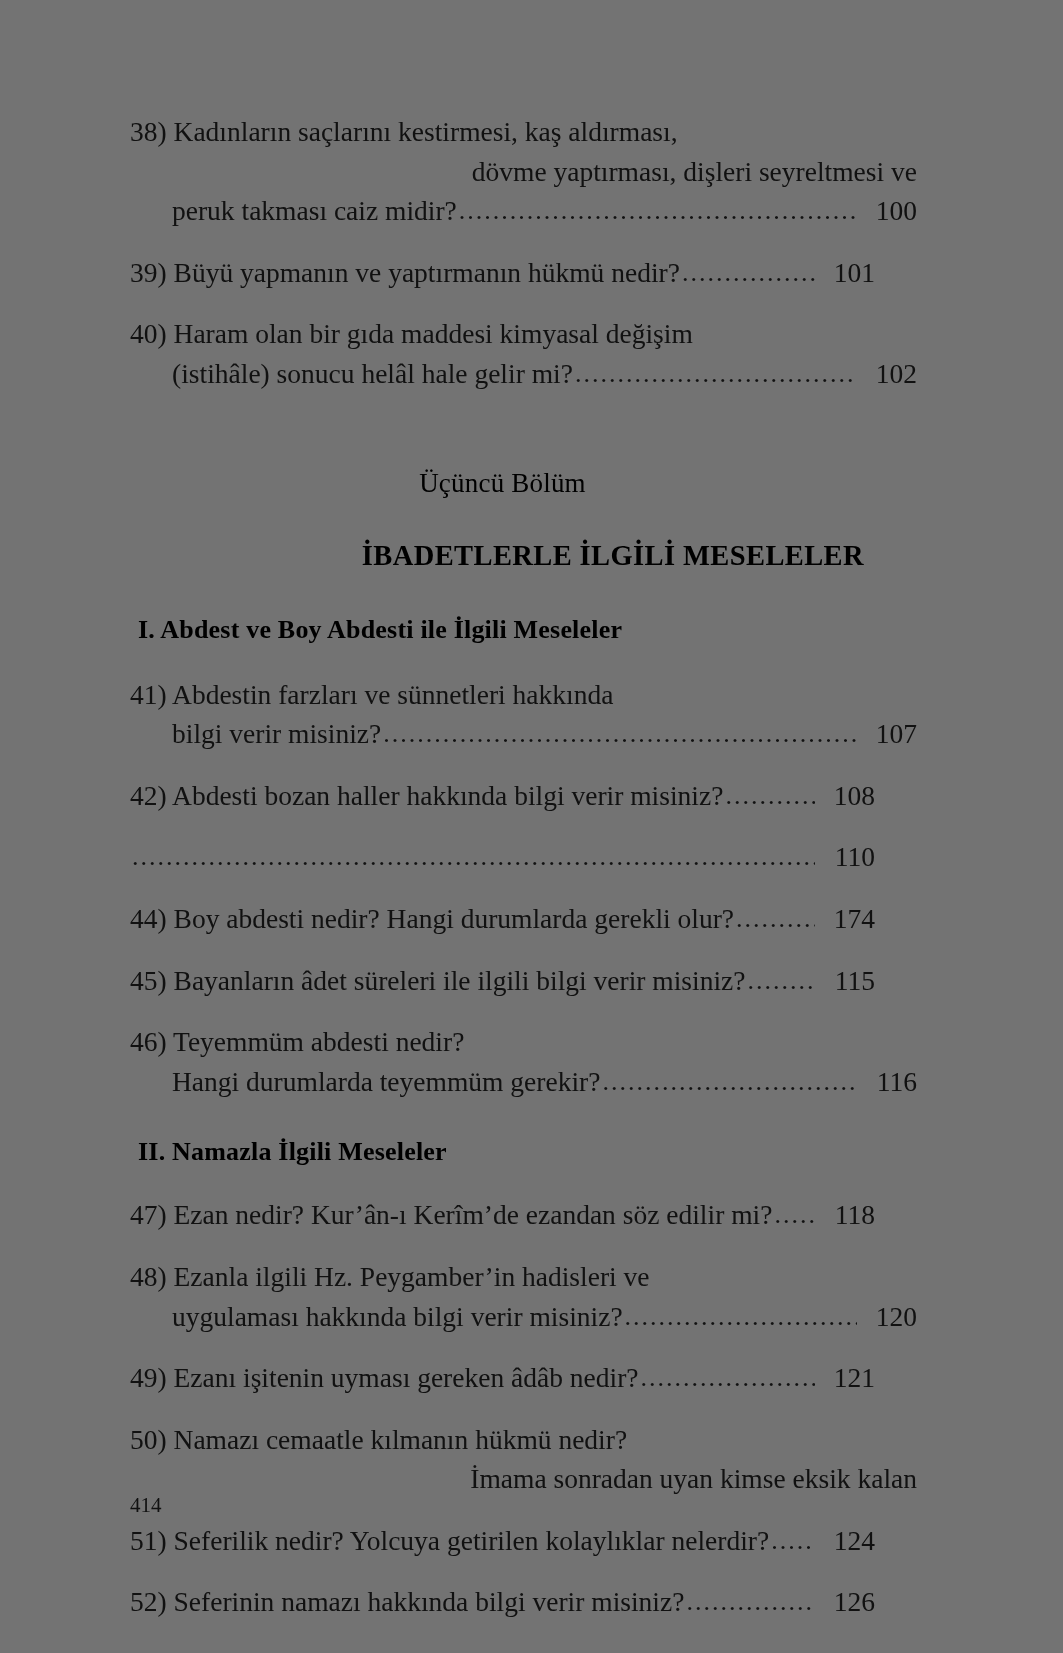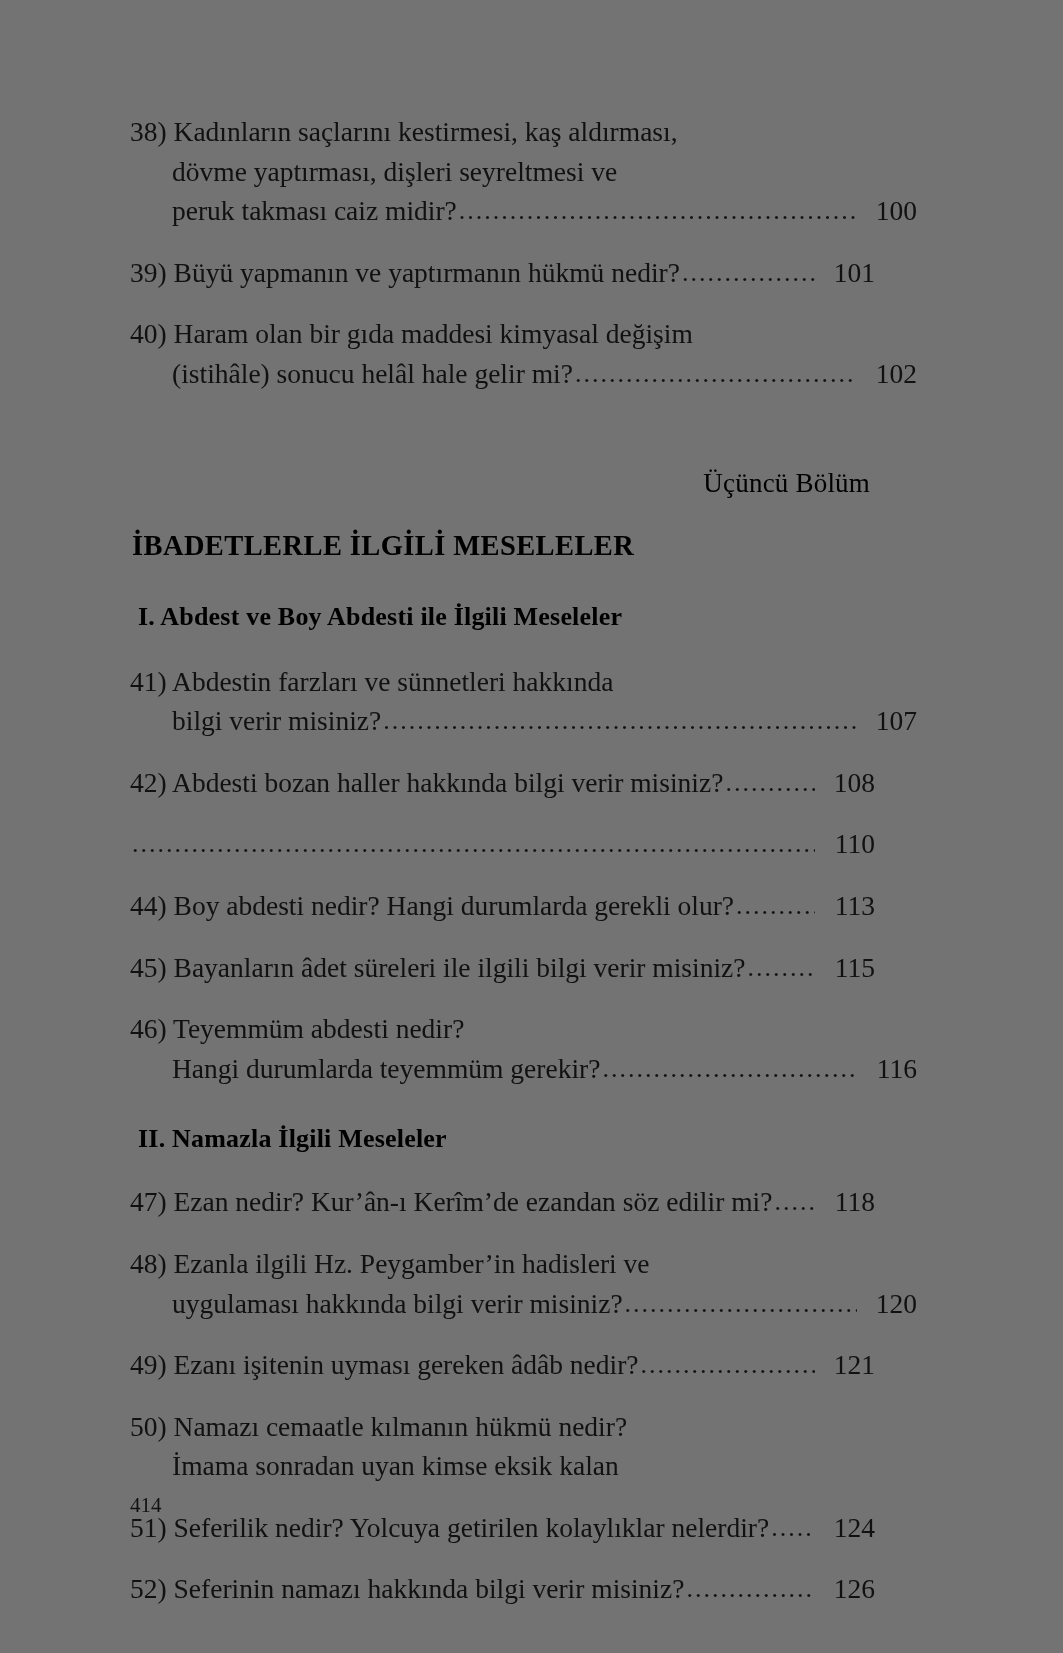--- a/index.html
+++ b/index.html
@@ -34,20 +34,21 @@
     color: #111111;
   }
   .toc-entry .line {
     display: flex;
     align-items: baseline;
     width: 100%;
     white-space: nowrap;
   }
   .toc-entry .line.cont {
     padding-left: 42px;
+    justify-content: flex-end;
   }
   .toc-entry .txt {
     flex: 0 0 auto;
   }
   .toc-entry .leader {
     flex: 1 1 auto;
     overflow: hidden;
     white-space: nowrap;
     margin: 0 2px 0 2px;
     position: relative;
@@ -61,31 +62,31 @@
   }
   .toc-entry .pg {
     flex: 0 0 auto;
     text-align: right;
     min-width: 58px;
     font-size: 27.5px;
   }
 
   
   .chapter-label {
-    text-align: right;
+    text-align: center;
     font-size: 27px;
-    margin: 5px;
+    margin: 15px;
     padding-top: 52px;
     letter-spacing: 0.2px;
   }
   .chapter-title {
-    text-align: left;
+    text-align: right;
     font-weight: bold;
     font-size: 28.5px;
-    margin: 2px;
+    margin: 11px;
     padding-top: 26px;
     letter-spacing: 0.4px;
   }
   .section-title {
     font-weight: bold;
     font-size: 26px;
     margin: 8px;
     padding-top: 32px;
     padding-bottom: 22px;
     letter-spacing: 0.2px;
@@ -169,21 +170,21 @@
         <div class="toc-entry">
           <div class="line">
             <span class="leader"></span>
             <span class="pg">110</span>
           </div>
         </div>
         <div class="toc-entry">
           <div class="line">
             <span class="txt">44) Boy abdesti nedir? Hangi durumlarda gerekli olur?</span>
             <span class="leader"></span>
-            <span class="pg">113</span>
+            <span class="pg">174</span>
           </div>
         </div>
         <div class="toc-entry">
           <div class="line">
             <span class="txt">45) Bayanların âdet süreleri ile ilgili bilgi verir misiniz?</span>
             <span class="leader"></span>
             <span class="pg">115</span>
           </div>
         </div>
         <div class="toc-entry">

